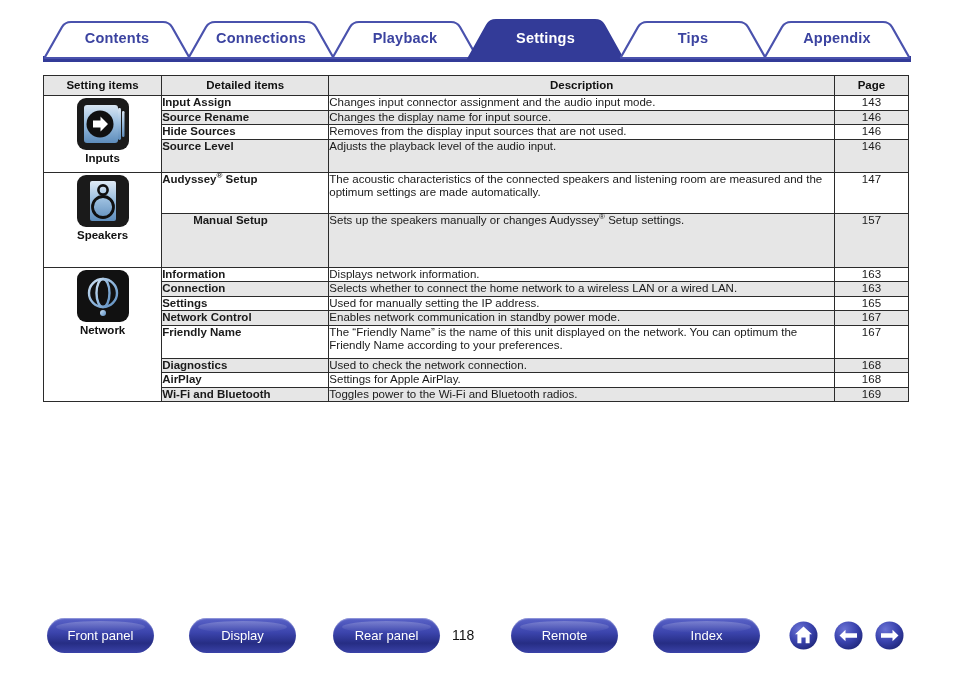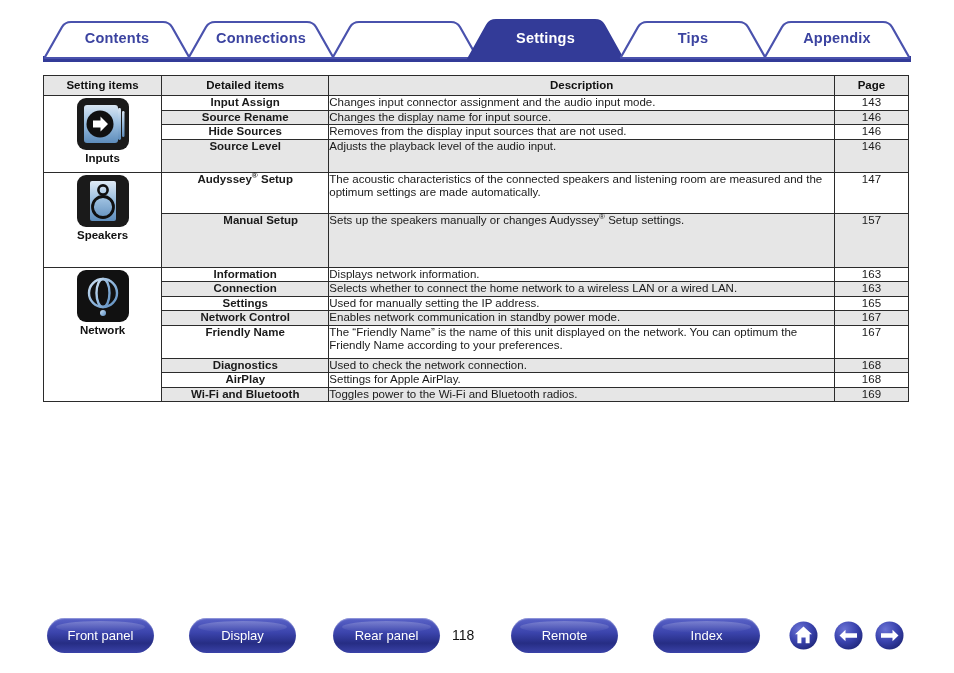--- a/index.html
+++ b/index.html
@@ -71,21 +71,20 @@
   }
   .col-setting { width: 118px; }
   .col-detail  { width: 167px; }
   .col-desc    { width: 505px; }
   .col-page    { width: 74px; }
 
   td.cell-detail {
     font-weight: bold;
     padding: 4px 0 4px 6px;
     line-height: 13px;
-    text-align: center;
   }
   td.cell-desc {
     padding: 4px 4px 4px 5px;
     line-height: 13.5px;
   }
   td.cell-page {
     text-align: center;
     padding: 4px 0 0 0;
     line-height: 13px;
   }
@@ -182,20 +181,21 @@
 
     <path d="M468 41 L487 7 Q490 2 496 2 L595 2 Q601 2 604 7 L623 41 Z" fill="#333b98" stroke="#333b98" stroke-width="2" stroke-linejoin="round"></path>
 
     <path d="M621 40 L621 39 L638 9 Q641 4 647 4 L739 4 Q745 4 748 9 L765 39 L765 40 Z" fill="#ffffff" stroke="#4a52ad" stroke-width="2.2" stroke-linejoin="round"></path>
 
     <path d="M765 40 L765 39 L782 9 Q785 4 791 4 L883 4 Q889 4 892 9 L909 39 L909 40 Z" fill="#ffffff" stroke="#4a52ad" stroke-width="2.2" stroke-linejoin="round"></path>
   </svg>
 
   <div class="tab-label" style="left:71px;width:92px;">Contents</div>
   <div class="tab-label" style="left:207px;width:108px;">Connections</div>
+  <div class="tab-label" style="left:359px;width:92px;">Playback</div>
   <div class="tab-label active" style="left:496px;width:99px;">Settings</div>
   <div class="tab-label" style="left:647px;width:92px;">Tips</div>
   <div class="tab-label" style="left:791px;width:92px;">Appendix</div>
 </div>
 
 <table id="settings-table">
   <colgroup>
     <col class="col-setting">
       <col class="col-detail">
       <col class="col-desc">

